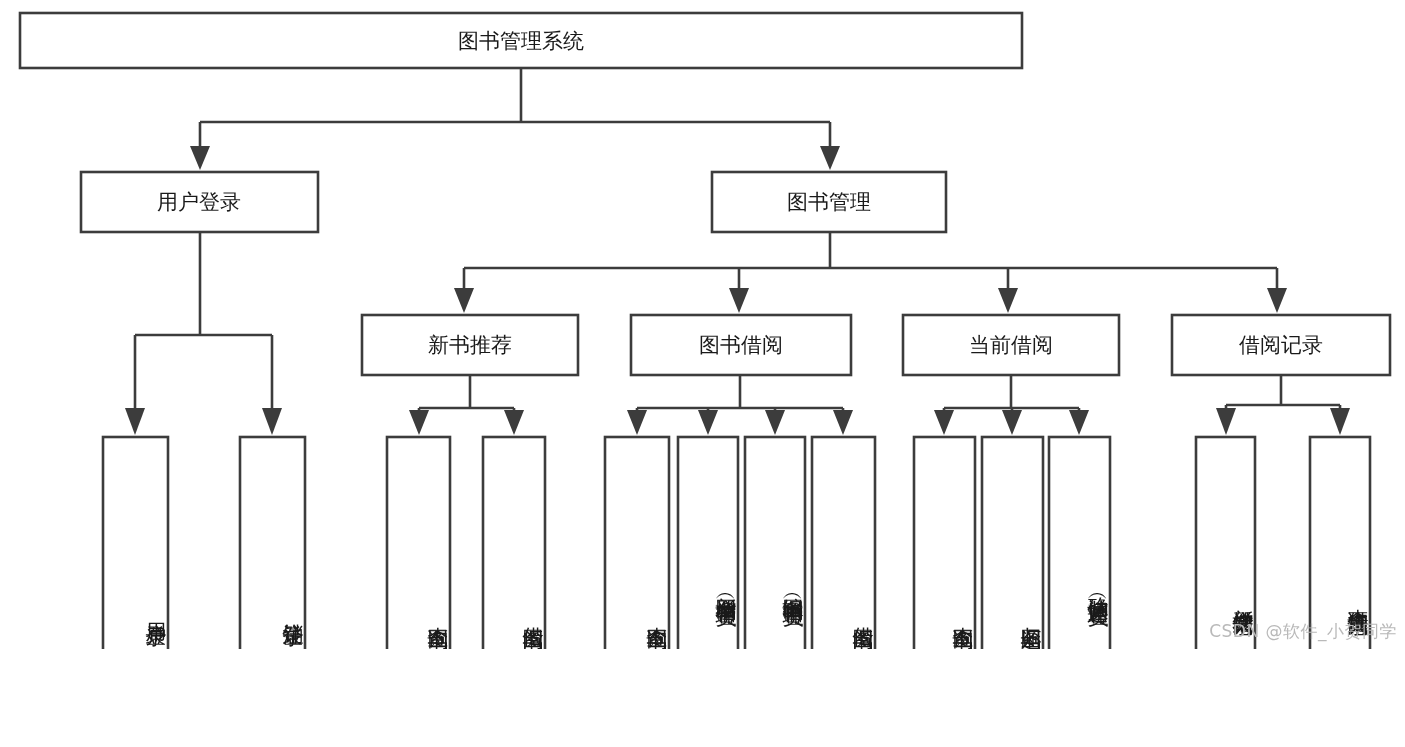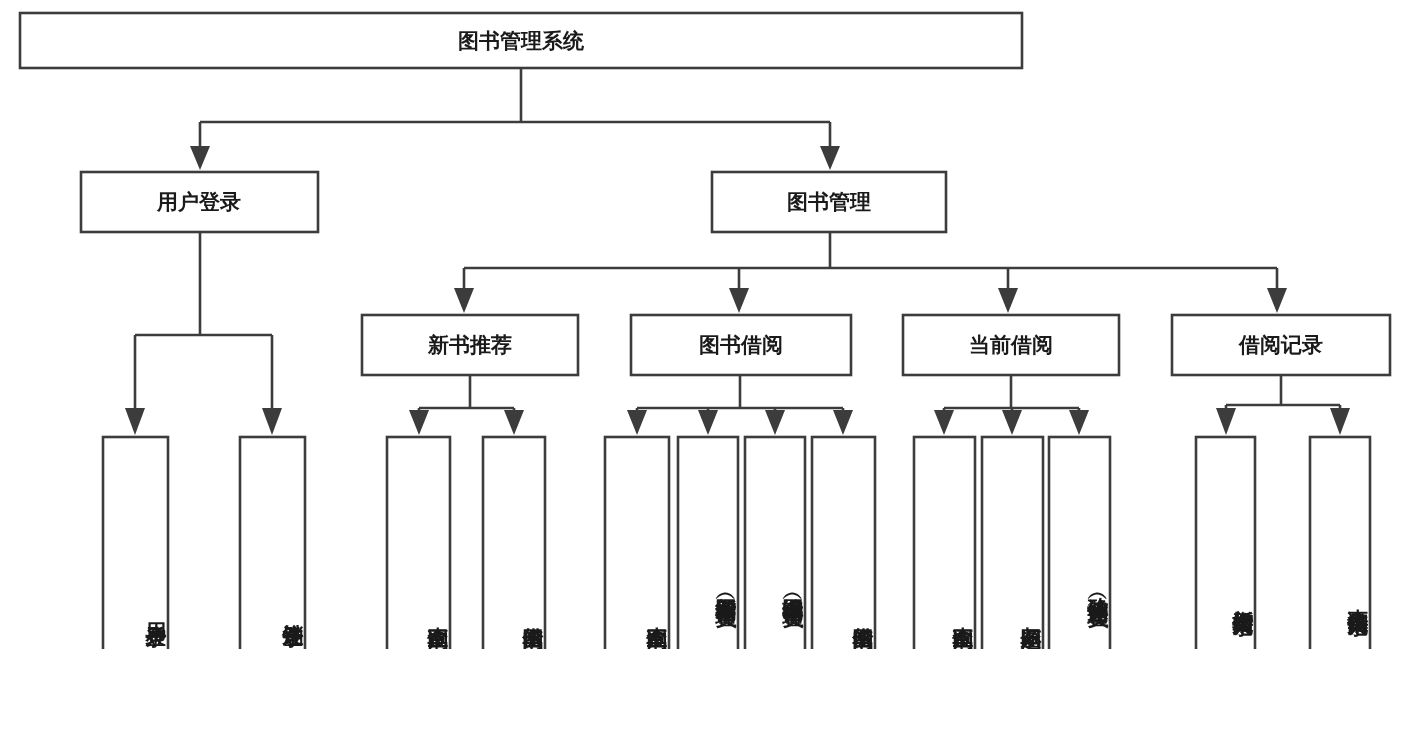--- a/index.html
+++ b/index.html
@@ -9,21 +9,20 @@
   }
   body {
     font-family: "DejaVu Sans", "Liberation Sans", sans-serif;
   }
   #diagram-root {
     position: relative;
     width: 1405px;
     height: 649px;
     background: #ffffff;
     overflow: hidden;
-    font-weight: bold;
   }
   svg.diagram-canvas {
     position: absolute;
     left: 0;
     top: 0;
     width: 1405px;
     height: 747px;
   }
   .node-box {
     fill: #ffffff;
@@ -201,13 +200,14 @@
   <div class="node-label-v" style="left:605px; top:495px; width:64px; height:235px;">查询图书</div>
   <div class="node-label-v" style="left:678px; top:443px; width:60px; height:288px;">新增图书（管理员）</div>
   <div class="node-label-v" style="left:745px; top:443px; width:60px; height:288px;">编辑图书（管理员）</div>
   <div class="node-label-v" style="left:812px; top:495px; width:63px; height:235px;">借阅图书</div>
   <div class="node-label-v" style="left:914px; top:495px; width:61px; height:235px;">查询图书</div>
   <div class="node-label-v" style="left:982px; top:495px; width:61px; height:235px;">归还图书</div>
   <div class="node-label-v" style="left:1049px; top:443px; width:61px; height:288px;">确认归还（管理员）</div>
   <div class="node-label-v" style="left:1196px; top:462px; width:59px; height:268px;">新增借阅记录</div>
   <div class="node-label-v" style="left:1310px; top:462px; width:60px; height:268px;">查询借阅记录</div>
 
+  <div class="watermark">CSDN @软件_小贺同学</div>
 </div>
 
 </body></html>

